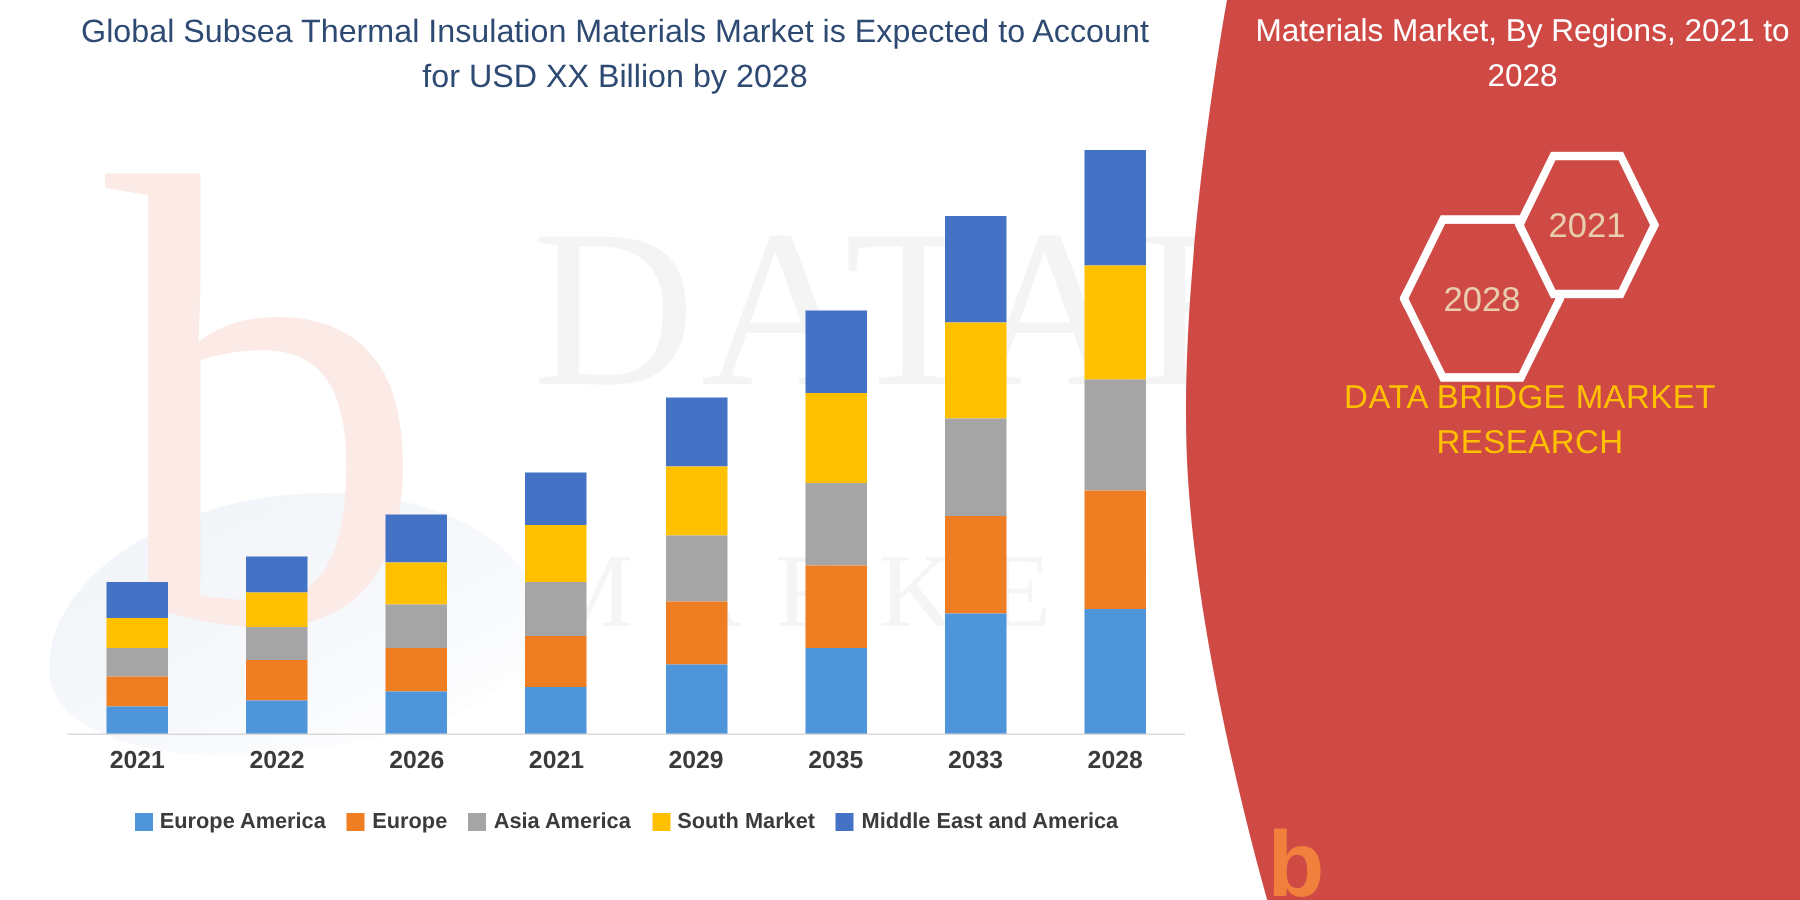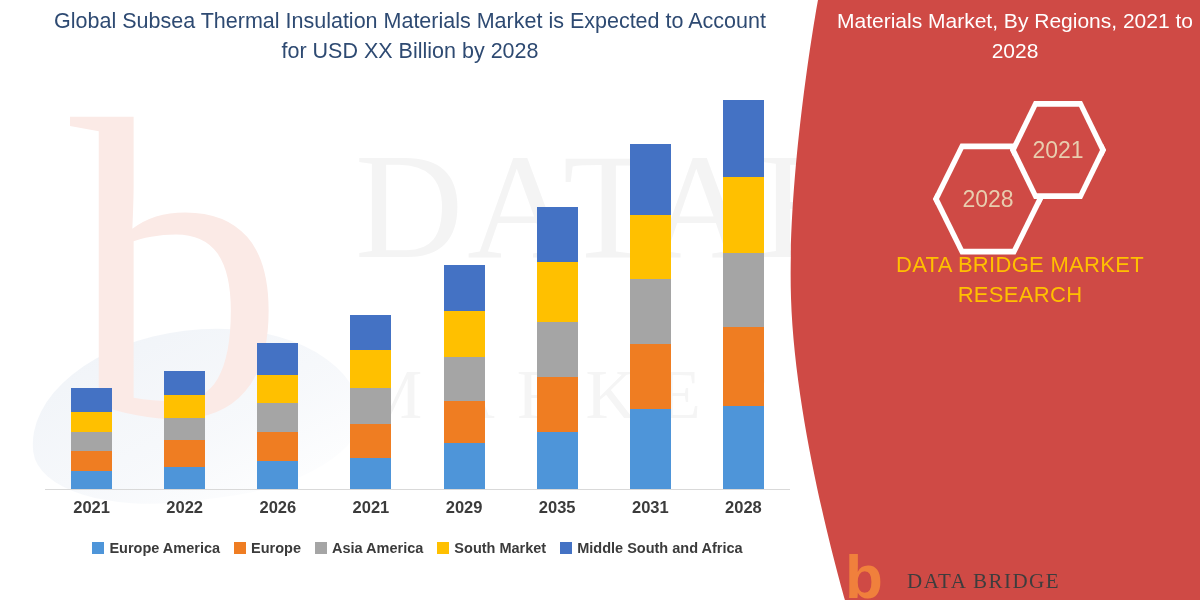--- a/index.html
+++ b/index.html
@@ -377,21 +377,21 @@
     <div class="axis-line"></div>
   </div>
 
   <div class="xlabels" id="xlabels">
       <div class="xlabel">2021</div>
       <div class="xlabel">2022</div>
       <div class="xlabel">2026</div>
       <div class="xlabel">2021</div>
       <div class="xlabel">2029</div>
       <div class="xlabel">2035</div>
-      <div class="xlabel">2031</div>
+      <div class="xlabel">2033</div>
       <div class="xlabel">2028</div>
     </div>
 
   <div class="legend" id="legend">
       <div class="legend-item">
         <span class="legend-swatch" style="background: rgb(78, 149, 217);"></span>
         <span class="legend-label">Europe America</span>
       </div>
       <div class="legend-item">
         <span class="legend-swatch" style="background: rgb(239, 125, 34);"></span>
@@ -400,21 +400,21 @@
       <div class="legend-item">
         <span class="legend-swatch" style="background: rgb(165, 165, 165);"></span>
         <span class="legend-label">Asia America</span>
       </div>
       <div class="legend-item">
         <span class="legend-swatch" style="background: rgb(255, 192, 0);"></span>
         <span class="legend-label">South Market</span>
       </div>
       <div class="legend-item">
         <span class="legend-swatch" style="background: rgb(68, 114, 196);"></span>
-        <span class="legend-label">Middle South and Africa</span>
+        <span class="legend-label">Middle East and America</span>
       </div>
     </div>
 
   <svg class="red-panel" viewBox="0 0 1200 600" preserveAspectRatio="none">
     <path id="redshape" d="M 818 0 L 1200 0 L 1200 600 L 845 600 C 845 600 795 430 791 298 C 787 170 818 0 818 0 Z" fill="#cf4a45"></path>
   </svg>
 
   <div class="red-content">
     <div class="panel-title">Materials Market, By Regions, 2021 to 2028</div>
 
@@ -429,16 +429,15 @@
       <div>DATA BRIDGE MARKET</div>
       <div>RESEARCH</div>
     </div>
   </div>
 
   <div class="logo-wrap">
     <div class="logo-mark">
       <div class="logo-b">b</div>
       <div class="logo-arc"></div>
     </div>
-    <div class="logo-text">DATA BRIDGE</div>
   </div>
 
 </div>
 
 </body></html>

